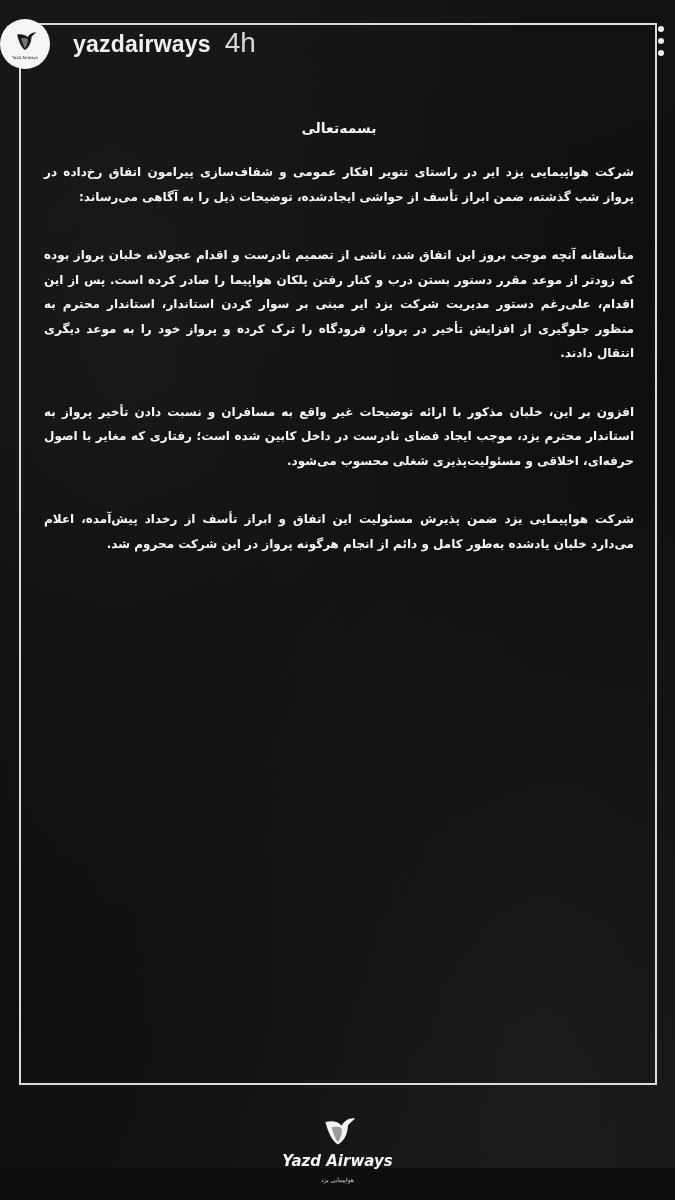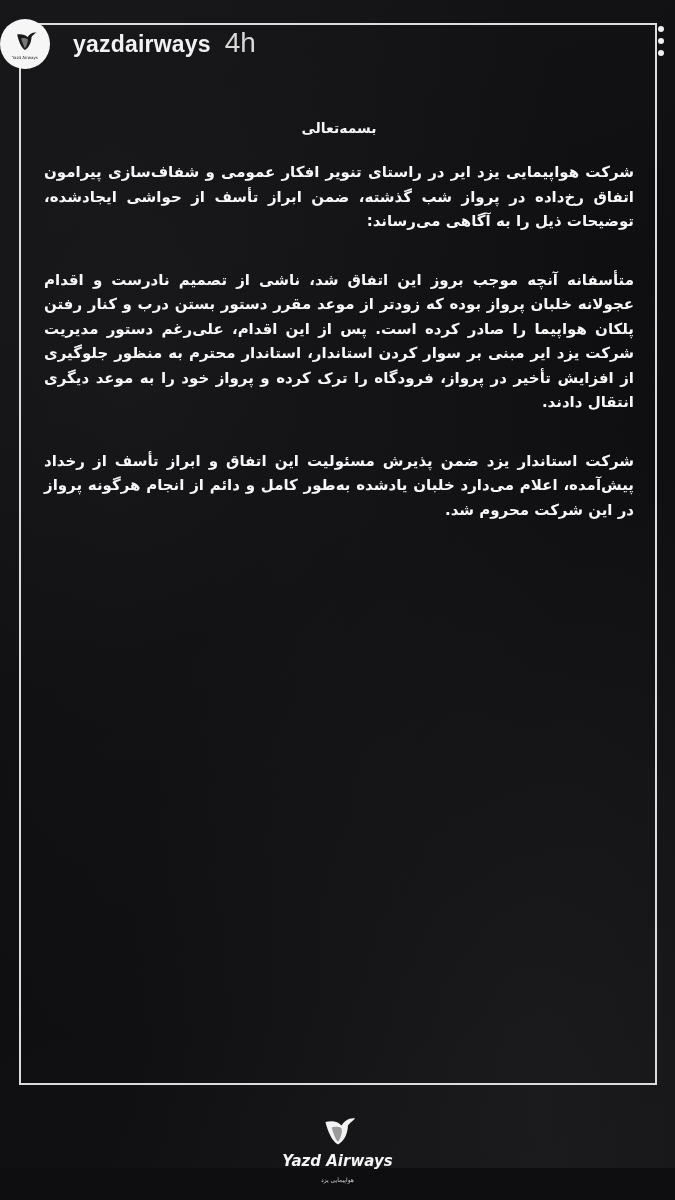--- a/index.html
+++ b/index.html
@@ -72,21 +72,21 @@
     text-align-last: right;
   }
   .doc .heading {
     text-align: center; text-align-last: center;
     font-weight: 700; font-size: 14px;
     margin: 0 0 24px 0;
   }
   .doc p {
     margin: 0 0 34px 0;
     font-weight: 700;
-    font-size: 15px;
+    font-size: 12px;
     line-height: 24.5px;
     color: #f7f7f7;
   }
   .footer-logo {
     position: absolute;
     left: 0; width: 675px; top: 1113px;
     display: flex; flex-direction: column; align-items: center;
   }
   .footer-logo .brand {
     font-family: "DejaVu Sans", sans-serif;
@@ -120,21 +120,22 @@
   <div class="kebab">
     <span></span>
     <span></span>
     <span></span>
   </div>
 
   <div class="doc">
     <div class="heading">بسمه‌تعالی</div>
     <p>شرکت هواپیمایی یزد ایر در راستای تنویر افکار عمومی و شفاف‌سازی پیرامون اتفاق رخ‌داده در پرواز شب گذشته، ضمن ابراز تأسف از حواشی ایجادشده، توضیحات ذیل را به آگاهی می‌رساند:</p>
     <p>متأسفانه آنچه موجب بروز این اتفاق شد، ناشی از تصمیم نادرست و اقدام عجولانه خلبان پرواز بوده که زودتر از موعد مقرر دستور بستن درب و کنار رفتن پلکان هواپیما را صادر کرده است. پس از این اقدام، علی‌رغم دستور مدیریت شرکت یزد ایر مبنی بر سوار کردن استاندار، استاندار محترم به منظور جلوگیری از افزایش تأخیر در پرواز، فرودگاه را ترک کرده و پرواز خود را به موعد دیگری انتقال دادند.</p>
-    <p>شرکت استاندار یزد ضمن پذیرش مسئولیت این اتفاق و ابراز تأسف از رخداد پیش‌آمده، اعلام می‌دارد خلبان یادشده به‌طور کامل و دائم از انجام هرگونه پرواز در این شرکت محروم شد.</p>
+    <p>افزون بر این، خلبان مذکور با ارائه توضیحات غیر واقع به مسافران و نسبت دادن تأخیر پرواز به استاندار محترم یزد، موجب ایجاد فضای نادرست در داخل کابین شده است؛ رفتاری که مغایر با اصول حرفه‌ای، اخلاقی و مسئولیت‌پذیری شغلی محسوب می‌شود.</p>
+    <p>شرکت هواپیمایی یزد ضمن پذیرش مسئولیت این اتفاق و ابراز تأسف از رخداد پیش‌آمده، اعلام می‌دارد خلبان یادشده به‌طور کامل و دائم از انجام هرگونه پرواز در این شرکت محروم شد.</p>
   </div>
 
   <div class="footer-logo">
     <svg width="36" height="36" viewBox="0 0 40 40">
       <path d="M6 10 C9 21, 13 31, 20 35 C28 31, 31 21, 31 14 C34 10, 37 8, 39 6 C32 5, 27 9, 24 14 C20 9, 13 8, 6 10 Z" fill="#f2f2f2"></path>
       <path d="M13 16 C15 23, 17 29, 20 32 C23 28, 25 22, 24 17 C21 15, 16 15, 13 16 Z" fill="#9a9a9a"></path>
     </svg>
     <div class="brand">Yazd Airways</div>
     <div class="brand-fa">هواپیمایی یزد</div>
   </div>

